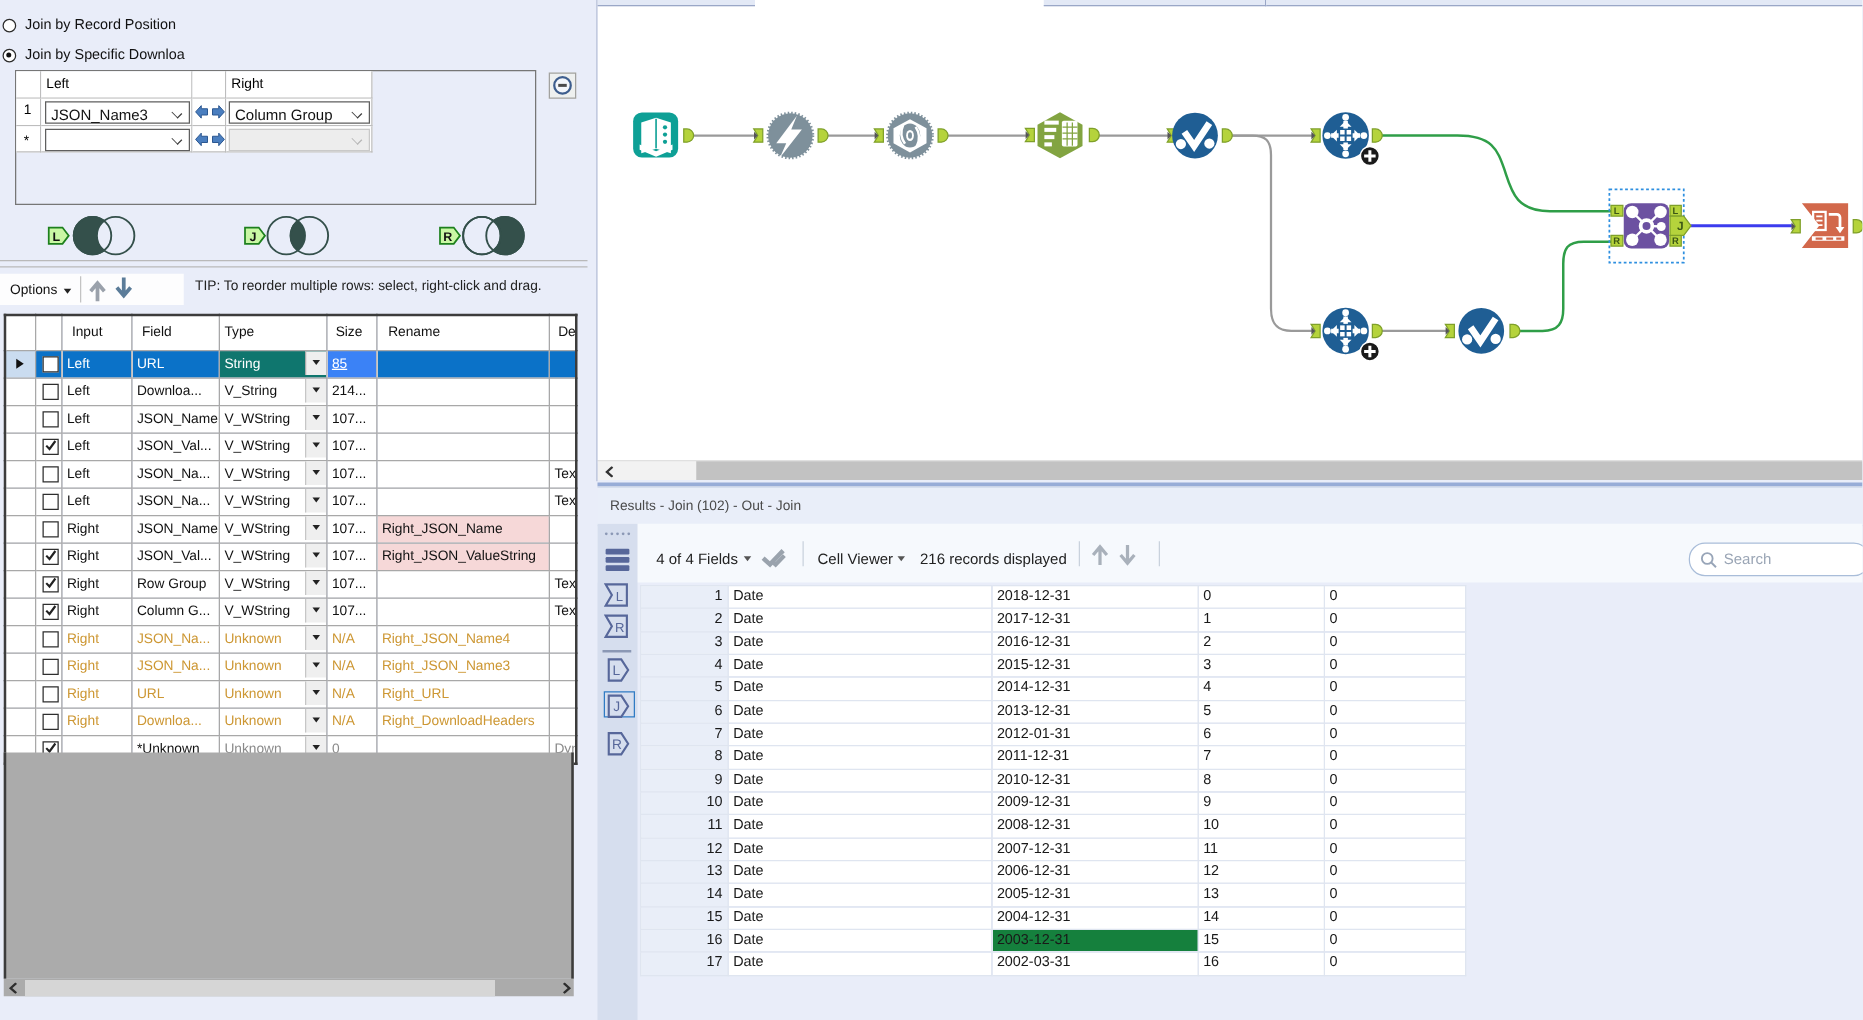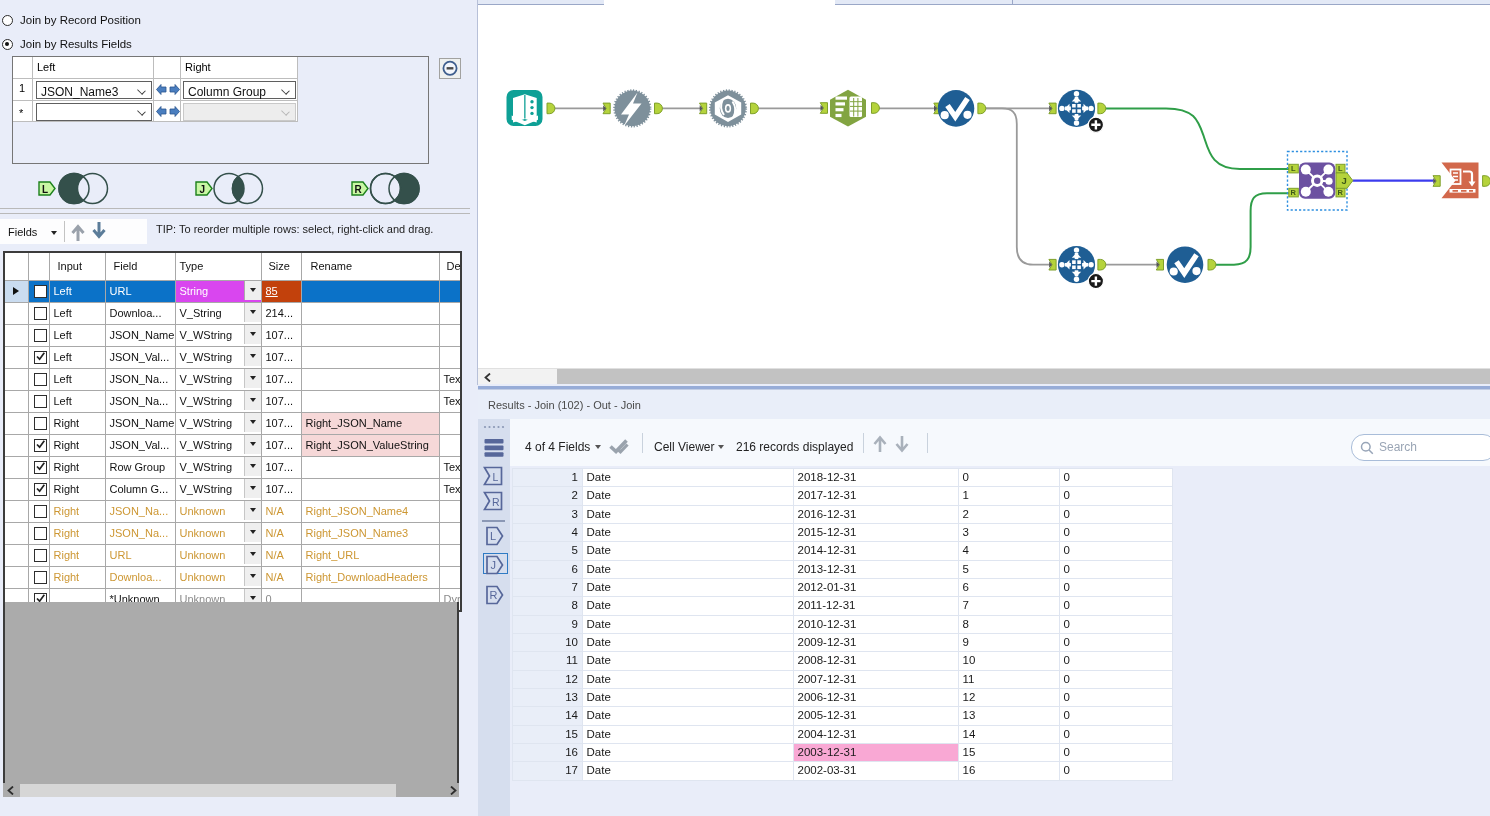--- a/index.html
+++ b/index.html
@@ -34,21 +34,21 @@
       padding:0 0 0 3.5px;overflow:hidden;white-space:nowrap;box-sizing:border-box;background:#fff;}
   table.rgrid td.rec{text-align:right;padding:0 4px 0 0;}
 </style>
 </head>
 <body>
 <div id="left" class="abs">
 
   <div class="abs radio" style="left:2px;top:14.5px;"></div>
   <div class="abs rlabel" style="left:20px;top:13.5px;">Join by Record Position</div>
   <div class="abs radio sel" style="left:2px;top:39px;"></div>
-  <div class="abs rlabel" style="left:20px;top:38px;">Join by Results Fields</div>
+  <div class="abs rlabel" style="left:20px;top:38px;">Join by Specific Downloa</div>
 
   <div class="abs" id="maptbl">
     <div class="mcell" style="left:0;top:0;width:20px;height:22px;"></div>
     <div class="mcell" style="left:20px;top:0;width:121px;height:22px;font-size:11px;padding:4px 0 0 4px;">Left</div>
     <div class="mcell" style="left:141px;top:0;width:27px;height:22px;"></div>
     <div class="mcell" style="left:168px;top:0;width:117px;height:22px;font-size:11px;padding:4px 0 0 4px;">Right</div>
     <div class="mcell" style="left:0;top:22px;width:20px;height:21.5px;font-size:11px;padding:3px 0 0 6px;">1</div>
     <div class="mcell" style="left:20px;top:22px;width:121px;height:21.5px;"></div>
     <div class="mcell" style="left:141px;top:22px;width:27px;height:21.5px;"></div>
     <div class="mcell" style="left:168px;top:22px;width:117px;height:21.5px;"></div>
@@ -109,21 +109,21 @@
       <text x="199.5" y="27.5">J</text>
       <path d="M352 17 h11 l5 6.5 l-5 6.5 h-11 z" fill="#c9f7a4" stroke="#1d801d" stroke-width="1.4"></path>
       <text x="354.5" y="27.5">R</text>
     </g>
   </svg>
 
   <div class="abs" style="left:0;top:208px;width:470px;height:1px;background:#b9b9b9;"></div>
   <div class="abs" style="left:0;top:213px;width:470px;height:1px;background:#b9b9b9;"></div>
 
   <div class="abs" id="optrow"></div>
-  <div class="abs" style="left:8px;top:226px;font-size:11px;color:#111;">Fields</div>
+  <div class="abs" style="left:8px;top:226px;font-size:11px;color:#111;">Options</div>
   <div class="abs" style="left:51px;top:231px;width:0;height:0;border-left:3.5px solid transparent;border-right:3.5px solid transparent;border-top:4px solid #222;"></div>
   <div class="abs" style="left:64px;top:221px;width:1px;height:21px;background:#c3c3c3;"></div>
   <svg class="abs" style="left:68px;top:220px;" width="45" height="23" viewBox="0 0 45 23">
     <path d="M10 21 V8 M4.5 13 L10 6.5 L15.5 13" stroke="#9aa1ab" stroke-width="3" fill="none"></path>
     <path d="M31 2 V15 M25.5 10 L31 16.5 L36.5 10" stroke="#5b7c99" stroke-width="3" fill="none"></path>
   </svg>
   <div class="abs" style="left:156px;top:223px;font-size:11px;color:#222;">TIP: To reorder multiple rows: select, right-click and drag.</div>
 
   <table class="grid abs" style="left:3px;top:251px;width:457px;border:2px solid #3c3c3c;">
 <colgroup>
@@ -149,24 +149,24 @@
         </tr>
 <tr>
           <td style="background:#cadcf0;text-align:center;padding:0;">
             <div style="width:0;height:0;border-top:4.5px solid transparent;border-bottom:4.5px solid transparent;border-left:6.5px solid #111;margin:0 auto;"></div>
           </td>
           <td style="background:#0b72c8;color:#fff;">
             <div class="cb"></div>
           </td>
           <td style="background:#0b72c8;color:#fff;">Left</td>
           <td style="background:#0b72c8;color:#fff;">URL</td>
-          <td style="background:#d946ef;color:#fff;padding:0 0 0 4px;"><div style="float:right;width:17px;height:19px;background:#efefef;border-left:1px solid #ababab;box-sizing:border-box;text-align:center;">
+          <td style="background:#0f766e;color:#fff;padding:0 0 0 4px;"><div style="float:right;width:17px;height:19px;background:#efefef;border-left:1px solid #ababab;box-sizing:border-box;text-align:center;">
               <div style="width:0;height:0;border-left:3.5px solid transparent;border-right:3.5px solid transparent;border-top:4px solid #222;margin:7px auto 0;"></div>
             </div>String</td>
-          <td style="background:#c2410c;color:#fff;text-decoration:underline;">85</td>
+          <td style="background:#3b82f6;color:#fff;text-decoration:underline;">85</td>
           <td style="background:#0b72c8;color:#fff;"></td>
           <td style="background:#0b72c8;color:#fff;"></td>
         </tr>
 <tr>
           <td></td>
           <td>
             <div class="cb"></div>
           </td>
           <td style="color:#111;">Left</td>
           <td style="color:#111;">Downloa...</td>
@@ -723,21 +723,21 @@
 <tr style="background:#ffffff;">
         <td class="rec" style="background:#e9eef8;">15</td>
         <td style="background:#ffffff;">Date</td>
         <td style="background:#ffffff;">2004-12-31</td>
         <td style="background:#ffffff;">14</td>
         <td style="background:#ffffff;">0</td>
       </tr>
 <tr style="background:#ffffff;">
         <td class="rec" style="background:#e9eef8;">16</td>
         <td style="background:#ffffff;">Date</td>
-        <td style="background:#f9a8d4;margin-left:10px;">2003-12-31</td>
+        <td style="background:#15803d;margin-left:10px;">2003-12-31</td>
         <td style="background:#ffffff;">15</td>
         <td style="background:#ffffff;">0</td>
       </tr>
 <tr style="background:#ffffff;">
         <td class="rec" style="background:#e9eef8;">17</td>
         <td style="background:#ffffff;">Date</td>
         <td style="background:#ffffff;">2002-03-31</td>
         <td style="background:#ffffff;">16</td>
         <td style="background:#ffffff;">0</td>
       </tr>

